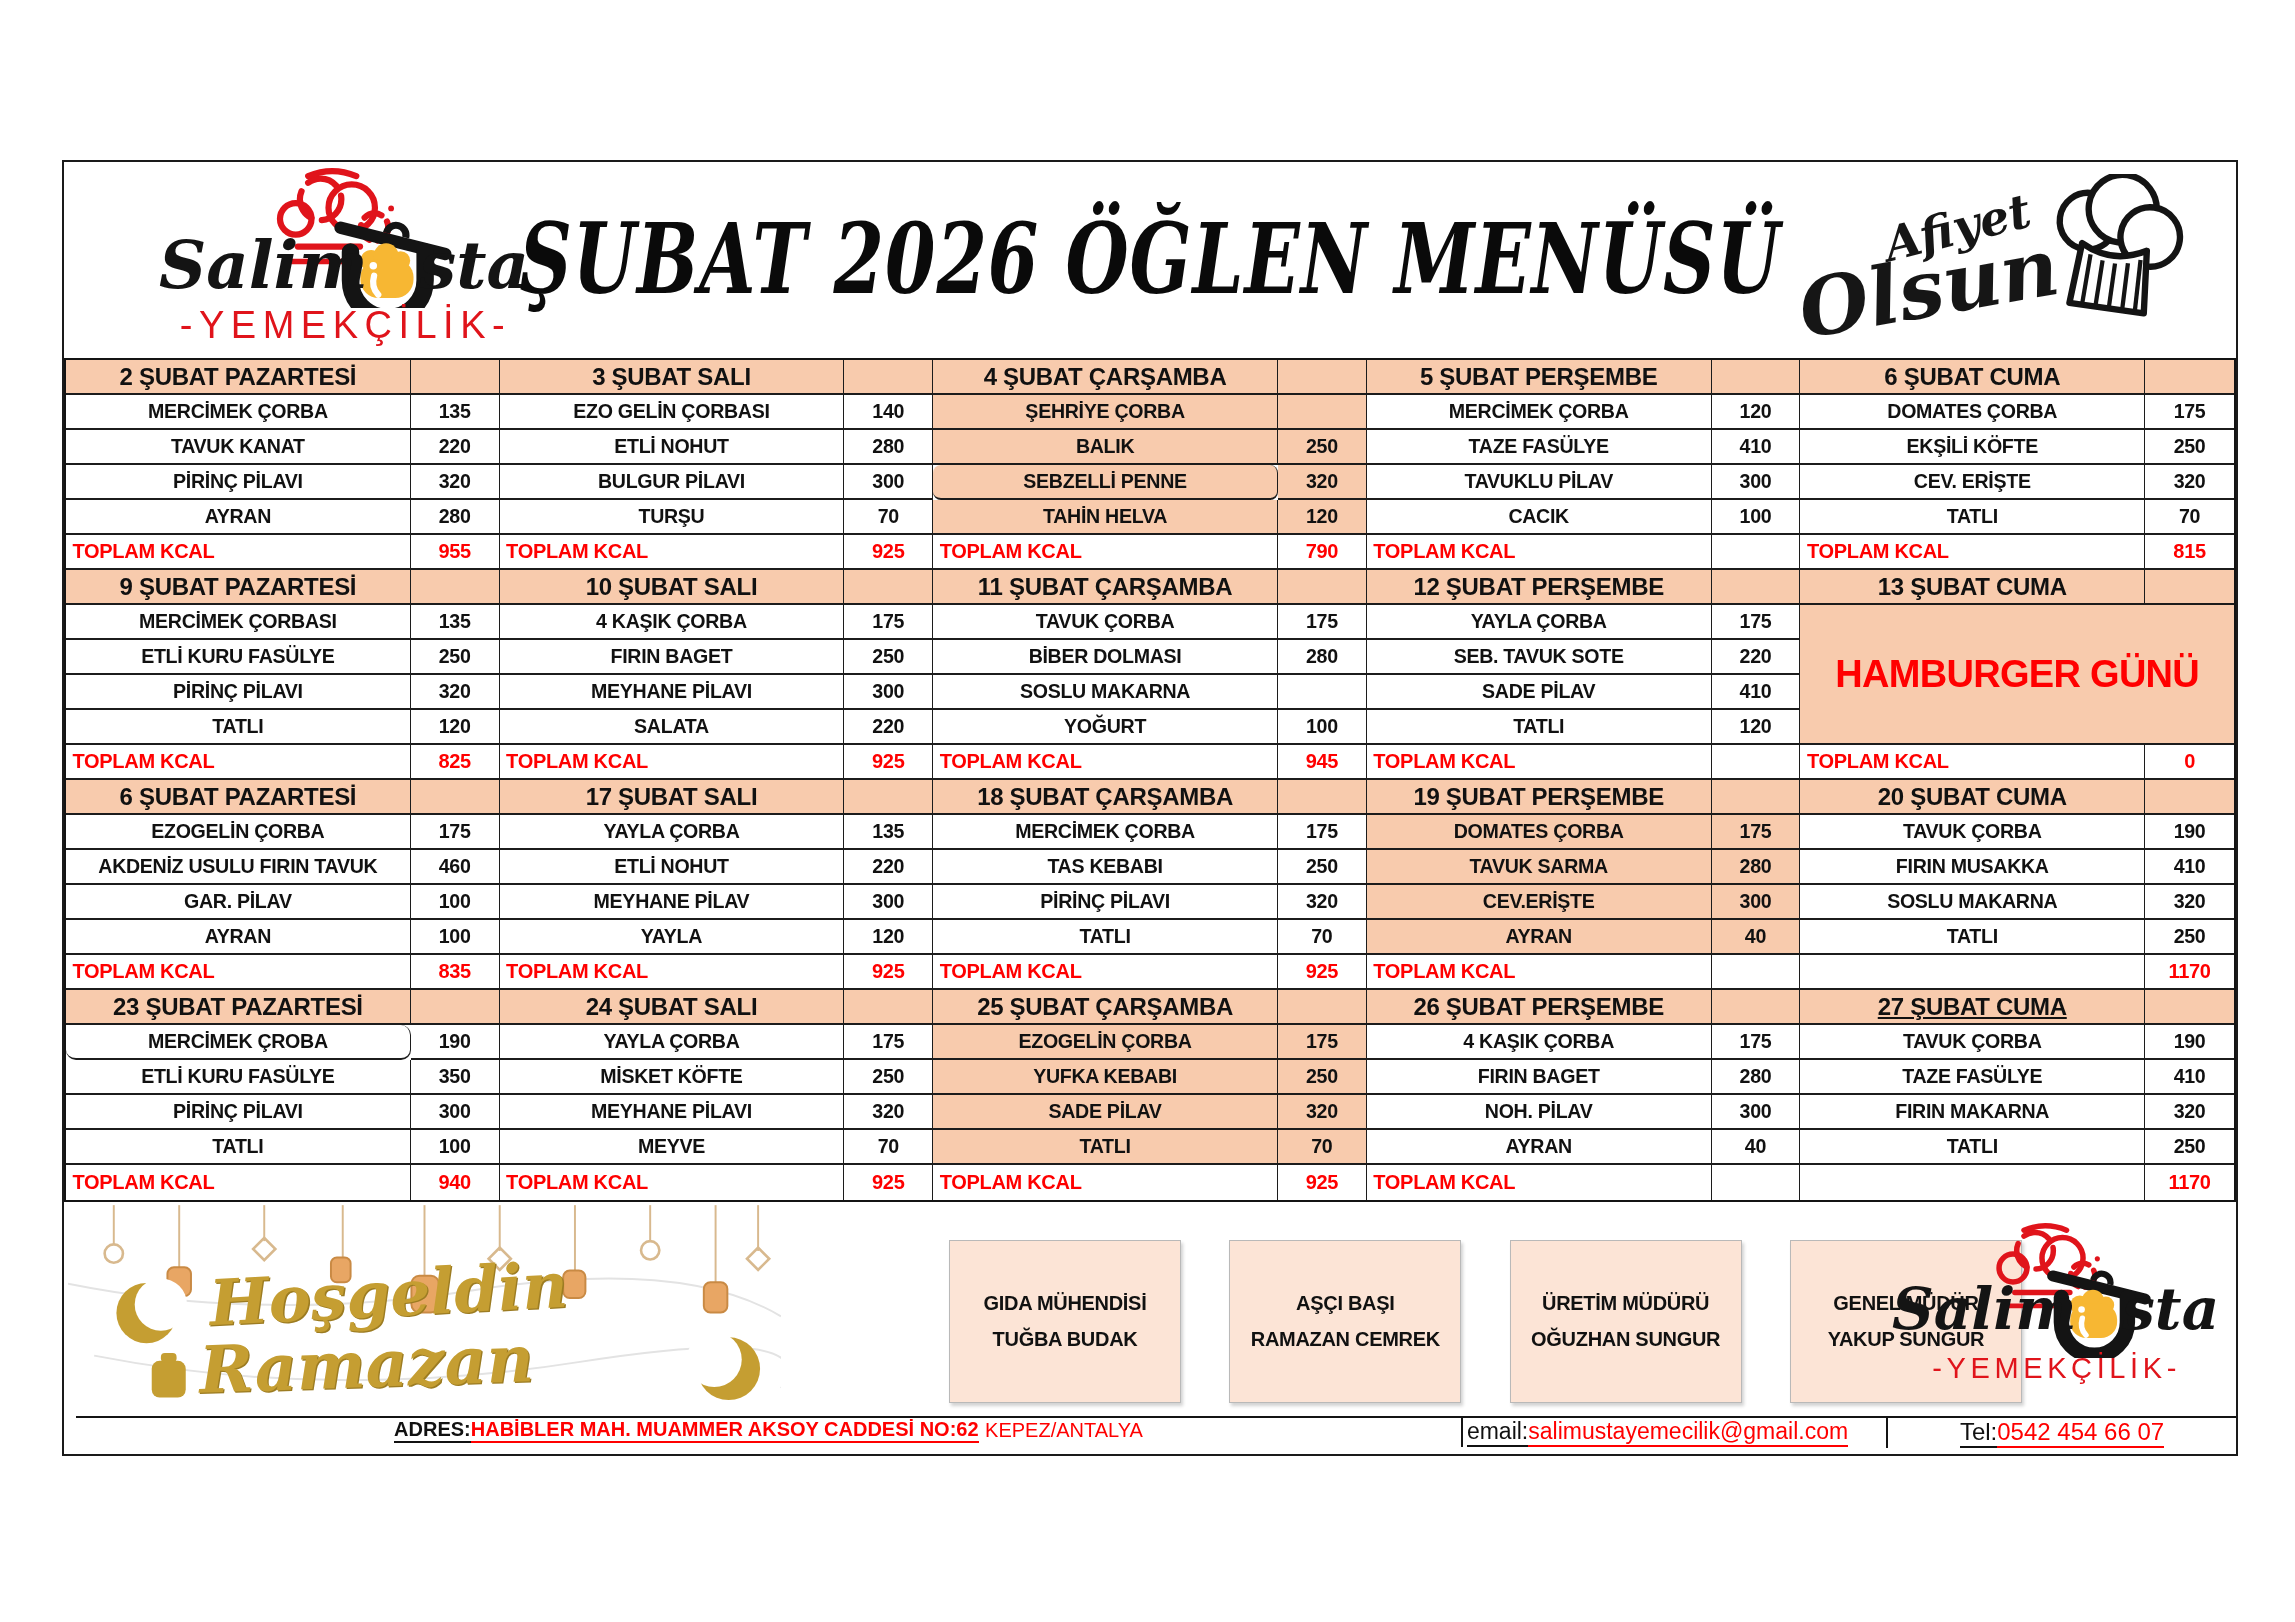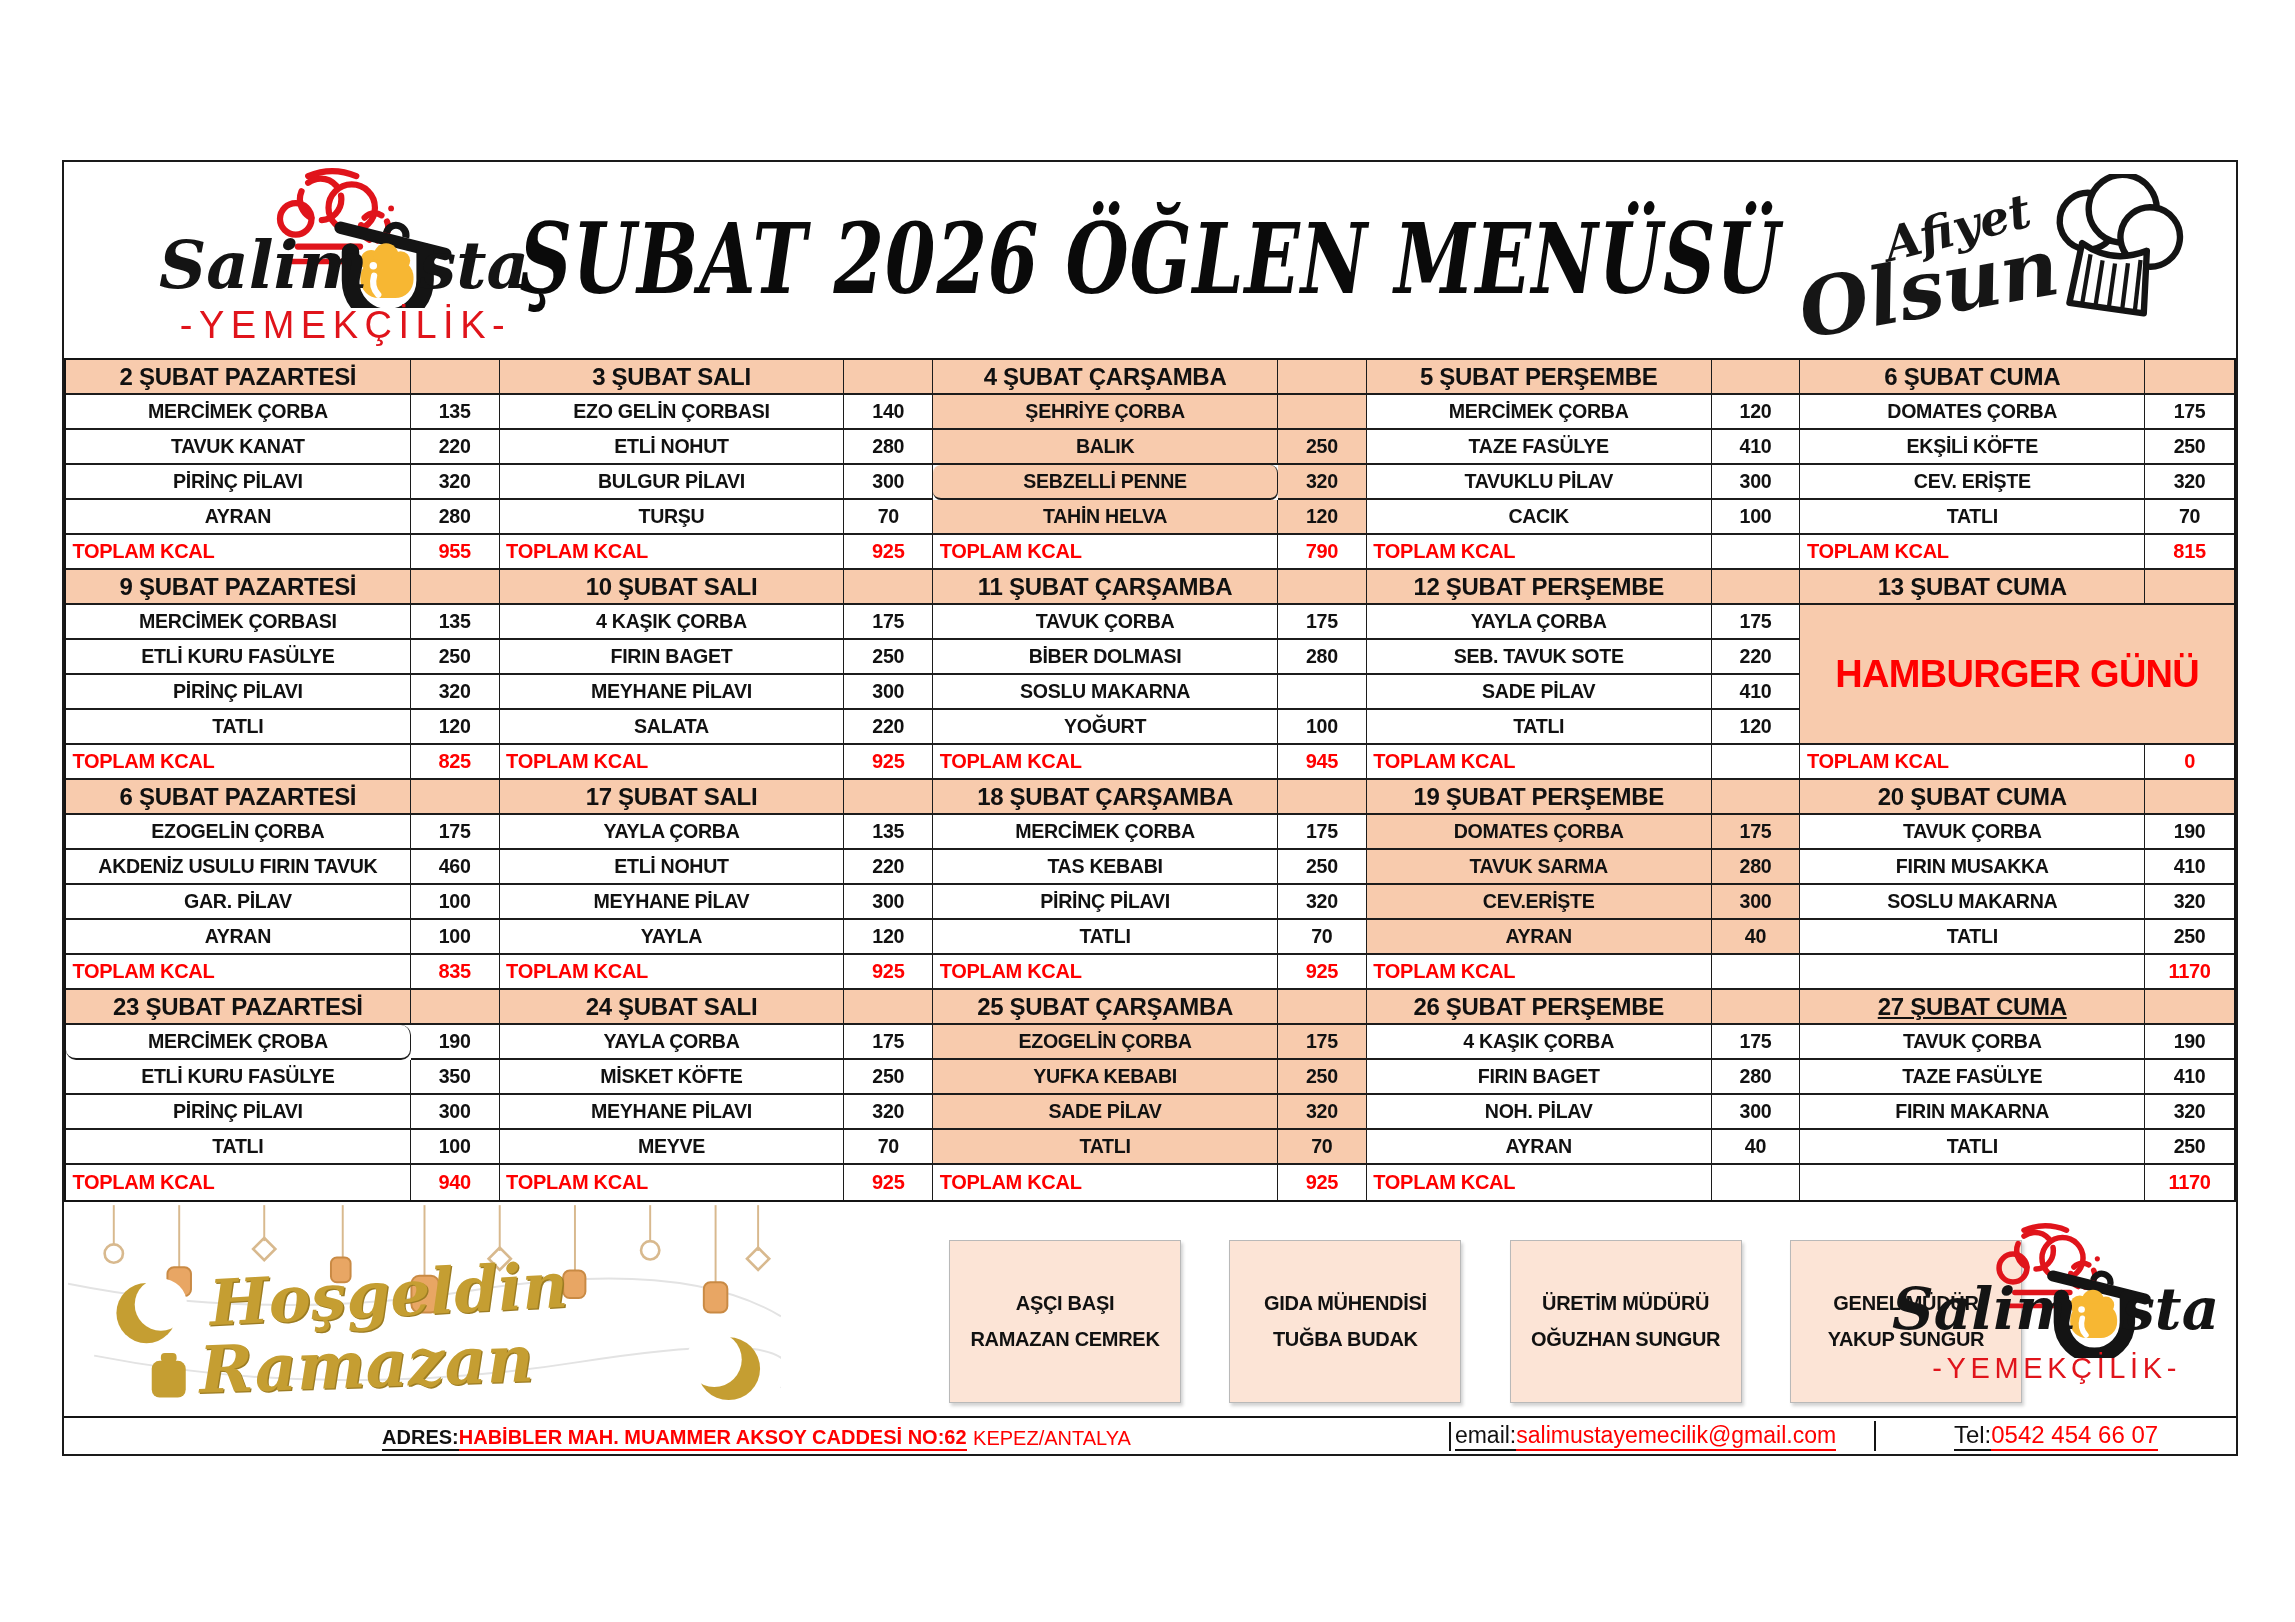--- a/index.html
+++ b/index.html
@@ -48,21 +48,21 @@
   .staff-row{position:absolute;left:885px;top:38px;width:1073px;display:flex;justify-content:space-between;}
   .staff-card{width:230px;height:161px;background:#FCE4D6;border:1.3px solid #b9b9b9;
               box-shadow:2px 2.6px 3.3px rgba(0,0,0,.18);display:flex;flex-direction:column;
               align-items:center;justify-content:center;gap:13px;text-align:center;}
   .staff-card div{font-weight:bold;font-size:20px;letter-spacing:-0.3px;}
   .logo-bottom{position:absolute;right:14.4px;top:9.2px;width:330px;height:196px;}
   .logo-bottom .logo-graphic{width:100%;height:147px;}
   .logo-bottom .logo-sub{font-size:29px;margin-top:-6.5px;letter-spacing:4.6px;}
 
   
-  .footer{height:35px;display:flex;border-top:2px solid #141414;box-sizing:border-box;align-items:flex-end;}
+  .footer{height:35px;display:flex;border-top:2px solid #141414;box-sizing:border-box;align-items:flex-start;margin-left:12px;}
   .f-adres{width:1385px;display:flex;align-items:center;justify-content:center;font-weight:bold;font-size:20px;}
   .f-email{width:425px;border-left:2px solid #141414;display:flex;align-items:center;
            padding-left:3.9px;font-size:23px;box-sizing:border-box;}
   .f-tel{flex:1;border-left:2px solid #141414;display:flex;align-items:center;justify-content:center;font-size:24px;}
   .u-black{border-bottom:2px solid #111;}
   .u-red{color:#FF0000;border-bottom:2px solid #FF0000;}
   .fa-label{border-bottom:2.6px solid #111;}
   .fa-val{color:#FF0000;border-bottom:2.6px solid #FF0000;}
   .fa-suffix{color:#FF0000;font-weight:normal;margin-left:6.5px;}
   .fe-label,.ft-label{color:#111;}
@@ -403,26 +403,26 @@
             <rect x="128" y="238" width="52" height="56" rx="12" fill="#C59E32"></rect>
             <rect x="142" y="226" width="24" height="14" rx="6" fill="#C59E32"></rect>
           </g>
         </svg>
         <div class="rz rz1">Hoşgeldin</div>
         <div class="rz rz2">Ramazan</div>
       </div>
 
       <div class="staff-row">
           <div class="staff-card">
+            <div>GIDA MÜHENDİSİ</div>
+            <div>TUĞBA BUDAK</div>
+          </div>
+          <div class="staff-card">
             <div>AŞÇI BAŞI</div>
             <div>RAMAZAN CEMREK</div>
-          </div>
-          <div class="staff-card">
-            <div>GIDA MÜHENDİSİ</div>
-            <div>TUĞBA BUDAK</div>
           </div>
           <div class="staff-card">
             <div>ÜRETİM MÜDÜRÜ</div>
             <div>OĞUZHAN SUNGUR</div>
           </div>
           <div class="staff-card">
             <div>GENEL MÜDÜR</div>
             <div>YAKUP SUNGUR</div>
           </div>
         </div>

